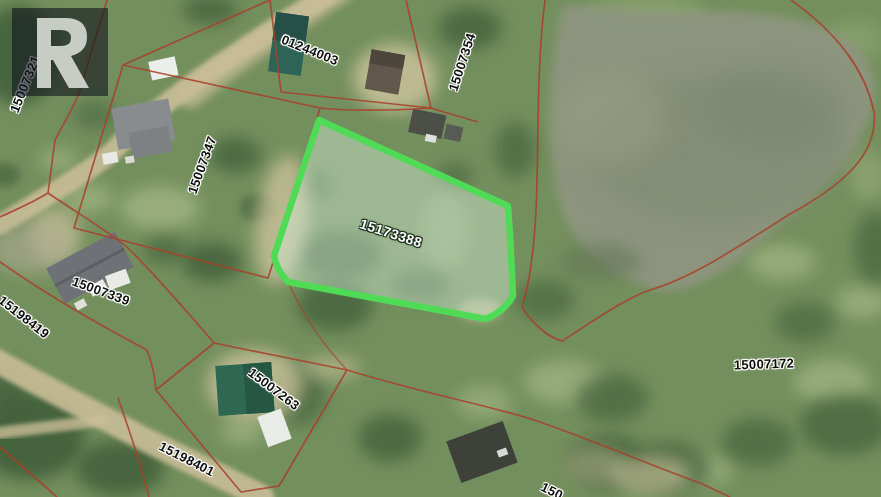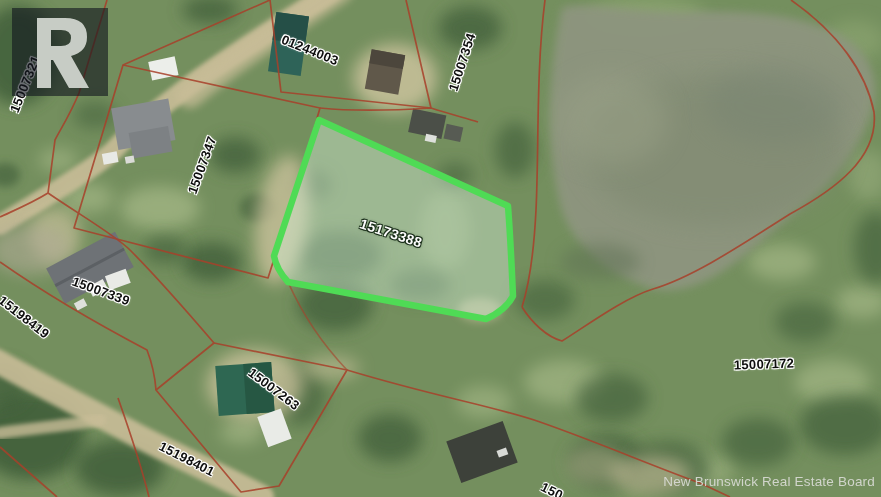--- a/index.html
+++ b/index.html
@@ -213,15 +213,14 @@
 
   <div class="realtor">
     <div class="realtor-box">
       <svg width="62" height="72" viewBox="0 0 62 72" aria-hidden="true">
         <path d="M8 2 h28 q22 0 22 19 q0 15 -16 19 l18 32 h-20 l-16 -28 h-2 v28 h-14 z
                  M22 14 v16 h10 q10 0 10 -8 q0 -8 -10 -8 z" fill="#c7ccc5" fill-rule="evenodd"></path>
       </svg>
     </div>
   </div>
 
-  <div class="attrib">New Brunswick Real Estate Board</div>
 
 </div>
 
 </body></html>

